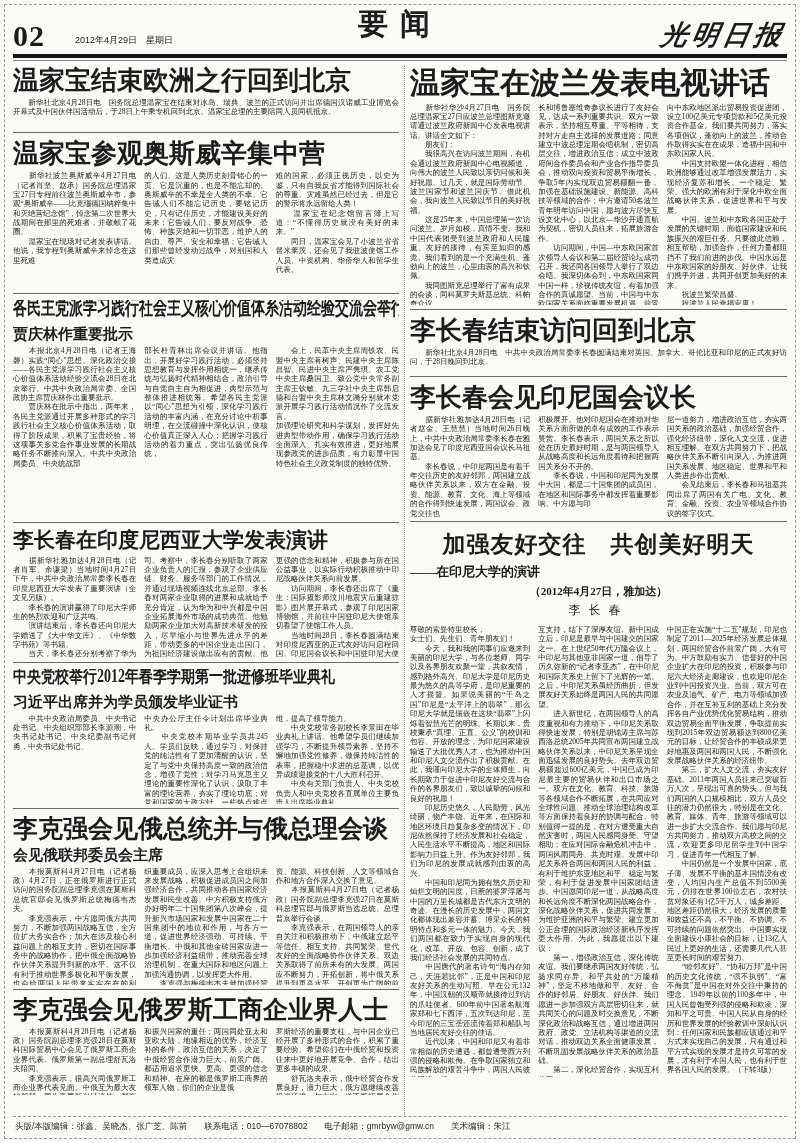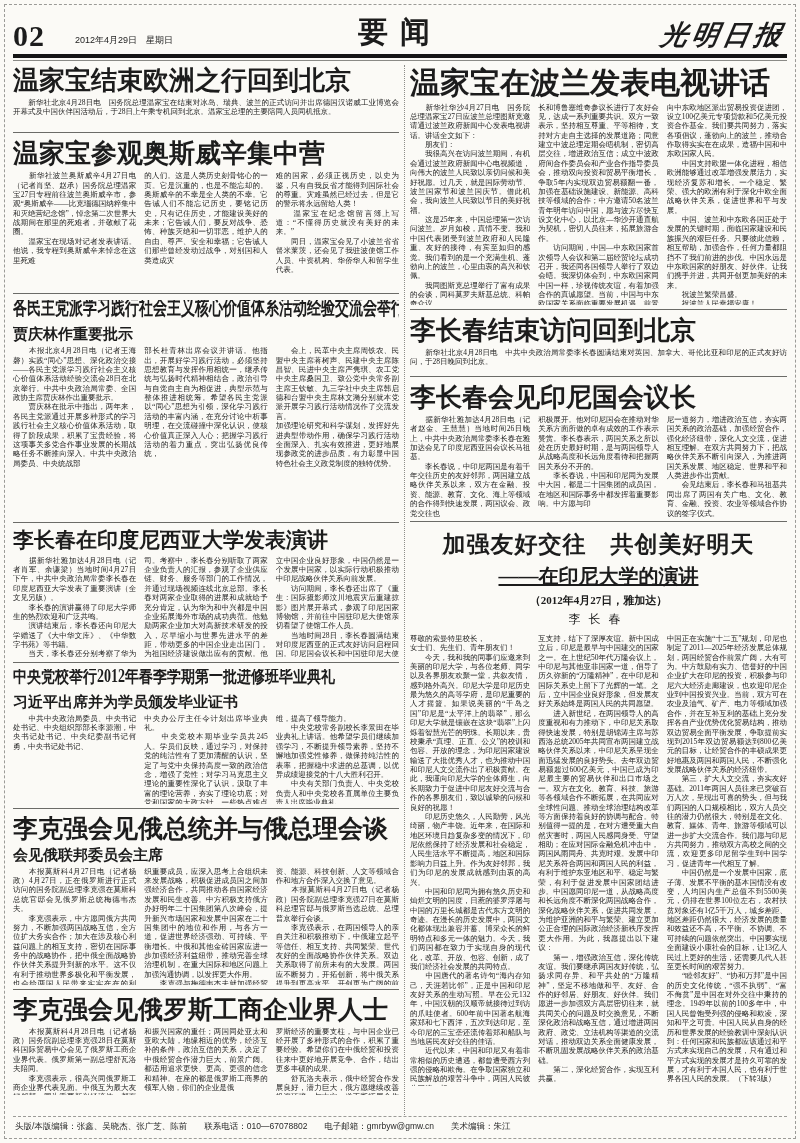--- a/index.html
+++ b/index.html
@@ -4,21 +4,21 @@
 <style>
   html,body{margin:0;padding:0;background:#d8d8d4;}
   .page{width:800px;height:1143px;background:#fbfaf6;box-sizing:border-box;position:relative;
         font-family:"Liberation Serif","DejaVu Serif",serif;color:#1c1c1c;}
   .inner{position:absolute;top:4px;left:4px;right:4px;bottom:4px;border:1px dashed #9b9b97;
          padding:4px 8px;display:flex;flex-direction:column;box-sizing:border-box;overflow:hidden;}
   
   header{position:relative;height:42px;flex:0 0 auto;}
   .pageno{font-size:30px;font-weight:bold;letter-spacing:1px;position:absolute;left:0;bottom:0;line-height:1;}
   .hdate{position:absolute;left:62px;bottom:4px;font-size:9px;color:#222;font-family:"Liberation Sans",sans-serif;}
-  .section{position:absolute;left:50%;transform:translateX(-50%);bottom:4px;font-size:30px;font-weight:900;letter-spacing:12px;line-height:1;}
+  .section{position:absolute;left:50%;transform:translateX(-50%);bottom:12px;font-size:30px;font-weight:900;letter-spacing:12px;line-height:1;}
   .masthead{position:absolute;right:2px;bottom:2px;font-size:27px;font-weight:bold;font-style:italic;
             transform:skewX(-10deg);letter-spacing:4px;line-height:1;}
   .rule-thick{height:4px;background:#151515;margin-top:3px;flex:0 0 auto;}
   .rule-thin{height:1px;background:#8a8a86;margin-top:2px;margin-bottom:4px;flex:0 0 auto;}
   
   main{flex:1 1 auto;display:flex;overflow:hidden;}
   .col{overflow:hidden;}
   .col-left{width:386px;flex:0 0 auto;}
   .vdiv{flex:0 0 auto;width:0;border-left:1px dotted #8d8d89;margin:0 5px;}
   .col-right{flex:1 1 auto;}
@@ -26,21 +26,21 @@
   .hl{margin:1px 0 3px;font-weight:900;line-height:1.12;letter-spacing:0;white-space:nowrap;overflow:hidden;}
   .hl .stretch{display:inline-block;transform-origin:center;}
   .sub{margin:0 0 3px;font-weight:bold;font-size:15px;line-height:1.2;}
   .body{font-size:7.5px;line-height:1.25;overflow:hidden;}
   .body p{margin:0;text-align:justify;}
   .cols{display:flex;gap:8px;overflow:hidden;}
   .bcol{flex:1 1 0;overflow:hidden;}
   .rule{border:0;border-top:1px solid #6b6b67;margin:4px 0 5px;}
   
   .sp-title{text-align:center;font-size:23px;font-weight:900;margin:2px 0 3px;letter-spacing:1px;}
-  .sp-sub{text-align:center;font-size:20px;font-weight:bold;margin:0 0 3px;text-decoration:underline;}
+  .sp-sub{text-align:left;font-size:13px;font-weight:bold;margin:0 0 3px;}
   .sp-date{text-align:center;font-size:11px;font-weight:bold;margin:0 0 3px;}
   .sp-author{text-align:center;font-size:12px;letter-spacing:8px;margin:0 0 6px;}
   
   footer{flex:0 0 auto;border-top:1px dashed #9b9b97;margin-top:1px;padding:4px 2px 1px;}
   .footer-line{font-size:8.5px;color:#2a2a2a;font-family:"Liberation Sans",sans-serif;}
 </style>
 </head>
 <body>
 
 <div class="page">
@@ -111,21 +111,21 @@
             <div class="bcol body">
                 <p>　　据新华社雅加达4月28日电（记者肖军、余谦梁）当地时间4月27日下午，中共中央政治局常委李长春在印度尼西亚大学发表了重要演讲（全文见另版）。</p>
                 <p>　　李长春的演讲赢得了印尼大学师生的热烈欢迎和广泛共鸣。</p>
                 <p>　　演讲结束后，李长春还向印尼大学赠送了《大中华文库》、《中华数字书苑》等书籍。</p>
                 <p>　　当天，李长春还分别考察了华为公司印尼分公司和中兴通讯公司印尼分公</p>
               </div>
             <div class="bcol body">
                 <p>司。考察中，李长春分别听取了两家企业负责人的汇报，参观了企业供应链、财务、服务等部门的工作情况，并通过现场视频连线北京总部。李长春对两家企业取得的进展和成就给予充分肯定，认为华为和中兴都是中国企业拓展海外市场的成功典范。他勉励两家企业加大对高新技术研发的投入，尽早缩小与世界先进水平的差距，带动更多的中国企业走出国门，为祖国经济建设做出应有的贡献。他还希望两家企业树</p>
               </div>
             <div class="bcol body">
-                <p>立中国企业良好形象，中国仍然是一个发展中国家，以实际行动积极推动中印尼战略伙伴关系向前发展。</p>
+                <p>更强的信念和精神，积极参与所在国公益事业，以实际行动积极推动中印尼战略伙伴关系向前发展。</p>
                 <p>　　访问期间，李长春还出席了《重生：国际摄影师汶川地震灾后重建掠影》图片展开幕式，参观了印尼国家博物馆，并前往中国驻印尼大使馆亲切看望了使馆工作人员。</p>
                 <p>　　当地时间28日，李长春圆满结束对印度尼西亚的正式友好访问启程回国。印尼国会议长和中国驻印尼大使刘建超等到机场送行。</p>
               </div>
           </div>
         </article>
         <hr class="rule">
 
         <article>
           <h1 class="hl" style="font-size:14px;height:21px"><span class="stretch" style="transform:scaleY(1.3)">中央党校举行2012年春季学期第一批进修班毕业典礼</span></h1>
           <p class="sub">习近平出席并为学员颁发毕业证书</p>
@@ -251,21 +251,21 @@
             <div class="bcol body">
                 <p>尊敬的索曼特里校长，</p>
                 <p>女士们、先生们、青年朋友们！</p>
                 <p>　　今天，我和我的同事们应邀来到美丽的印尼大学，与各位老师、同学以及各界朋友欢聚一堂，共叙友情，感到格外高兴。印尼大学是印尼历史最为悠久的高等学府，是印尼重要的人才摇篮。如果说美丽的“千岛之国”印尼是“太平洋上的翡翠”，那么印尼大学就是镶嵌在这块“翡翠”上闪烁着智慧光芒的明珠。长期以来，贵校秉承“真理、正直、公义”的校训和包容、开放的理念，为印尼国家建设输送了大批优秀人才，也为推动中国和印尼人文交流作出了积极贡献。在此，我谨向印尼大学的全体师生，向长期致力于促进中印尼友好交流与合作的各界朋友们，致以诚挚的问候和良好的祝愿！</p>
                 <p>　　印尼历史悠久，人民勤劳，风光绮丽，物产丰饶。近年来，在国际和地区环境日趋复杂多变的情况下，印尼依然保持了经济发展和社会稳定，人民生活水平不断提高，地区和国际影响力日益上升。作为友好邻邦，我们为印尼的发展成就感到由衷的高兴。</p>
                 <p>　　中国和印尼同为拥有悠久历史和灿烂文明的国度，日惹的婆罗浮屠与中国的万里长城都是古代东方文明的奇迹。在漫长的历史发展中，两国文化都体现出兼容并蓄、博采众长的鲜明特点和多元一体的魅力。今天，我们两国都在致力于实现自身的现代化，改革、开放、包容、创新，成了我们经济社会发展的共同特点。</p>
                 <p>　　中国唐代的著名诗句“海内存知己，天涯若比邻”，正是中国和印尼友好关系的生动写照。早在公元132年，中国汉朝的汉顺帝就接待过到访的爪哇使者。600年前中国著名航海家郑和七下西洋，五次到达印尼，至今印尼的三宝垄还流传着郑和船队与当地居民友好交往的佳话。</p>
                 <p>　　近代以来，中国和印尼又有着非常相似的历史遭遇，都曾遭受西方列强的侵略和欺侮。在争取国家独立和民族解放的艰苦斗争中，两国人民彼此同情、相</p>
               </div>
             <div class="bcol body">
-                <p>互支持，结下了深厚友谊。新中国成立后，印尼是最早与中国建交的国家之一。在上世纪50年代万隆会议上，中印尼与其他亚非国家一道，倡导了历久弥新的“万隆精神”，在中印尼和国际关系史上留下了光辉的一笔。之后，立中国企业良好形象，但发展友好关系始终是两国人民的共同愿望。</p>
+                <p>互支持，结下了深厚友谊。新中国成立后，印尼是最早与中国建交的国家之一。在上世纪50年代万隆会议上，中印尼与其他亚非国家一道，倡导了历久弥新的“记者李亚杰”，在中印尼和国际关系史上留下了光辉的一笔。之后，中印尼关系虽经历曲折，但发展友好关系始终是两国人民的共同愿望。</p>
                 <p>　　进入新世纪，在两国领导人的高度重视和有力推动下，中印尼关系取得快速发展，特别是胡锦涛主席与苏西洛总统2005年共同宣布两国建立战略伙伴关系以来，中印尼关系呈现全面迅猛发展的良好势头。去年双边贸易额超过600亿美元，中国已成为印尼最主要的贸易伙伴和出口市场之一。双方在文化、教育、科技、旅游等各领域合作不断拓展，在共同应对全球性问题、推动全球治理结构改革等方面保持着良好的协调与配合。特别值得一提的是，在对方遭受重大自然灾害时，两国人民感同身受、守望相助；在应对国际金融危机冲击中，两国风雨同舟、共克时艰。发展中印尼关系符合两国和两国人民的利益，有利于维护东亚地区和平、稳定与繁荣，有利于促进发展中国家团结进步。中国愿同印尼一道，从战略高度和长远角度不断深化两国战略合作，深化战略伙伴关系，促进共同发展，为维护亚洲的和平与繁荣、建立更加公正合理的国际政治经济新秩序发挥更大作用。为此，我愿提出以下建议：</p>
                 <p>　　第一，增强政治互信，深化传统友谊。我们要继承两国友好传统，弘扬求同存异、和平共处的“万隆精神”，坚定不移地做和平、友好、合作的好邻居、好朋友、好伙伴。我们愿进一步加强双方高层密切往来，就共同关心的问题及时交换意见，不断深化政治和战略互信，通过增进两国政府、政党、立法机构等渠道的交流对话，推动双边关系全面健康发展，不断巩固发展战略伙伴关系的政治基础。</p>
                 <p>　　第二，深化经贸合作，实现互利共赢。</p>
               </div>
             <div class="bcol body">
                 <p>中国正在实施“十二五”规划，印尼也制定了2011—2025年经济发展总体规划，两国经贸合作前景广阔，大有可为。中方鼓励有实力、信誉好的中国企业扩大在印尼的投资，积极参与印尼六大经济走廊建设，也欢迎印尼企业到中国投资兴业。当前，双方可在农业及油气、矿产、电力等领域加强合作，并在互补互利的基础上充分发挥各自产业优势优化贸易结构，推动双边贸易全面平衡发展，争取提前实现到2015年双边贸易额达到800亿美元的目标，让经贸合作的丰硕成果更好地惠及两国和两国人民，不断强化发展战略伙伴关系的经济纽带。</p>
                 <p>　　第三，扩大人文交流，夯实友好基础。2011年两国人员往来已突破百万人次，呈现出可喜的势头，但与我们两国的人口规模相比，双方人员交往的潜力仍然很大，特别是在文化、教育、媒体、青年、旅游等领域可以进一步扩大交流合作。我们愿与印尼方共同努力，推动双方高校之间的交流，欢迎更多印尼留学生到中国学习，促进青年一代相互了解。</p>
                 <p>　　中国仍然是一个发展中国家，底子薄、发展不平衡的基本国情没有改变，人均国内生产总值不到5500美元，仍排在世界100位左右，农村扶贫对象还有1亿5千万人，城乡差距、地区差距仍然很大，经济发展的质量和效益还不高，不平衡、不协调、不可持续的问题依然突出。中国要实现全面建设小康社会的目标，让13亿人民过上更好的生活，还需要几代人甚至更长时间的艰苦努力。</p>
                 <p>　　“睦邻友好”、“协和万邦”是中国的历史文化传统，“强不执弱”、“富不侮贫”是中国在对外交往中秉持的理念。1949年以前的100多年中，中国人民曾饱受列强的侵略和欺凌，深知和平之可贵。中国人民从自身的经历和世界发展的经验教训中深刻认识到：任何国家和民族都应该通过和平方式来实现自己的发展，只有通过和平方式实现的发展才是持久可靠的发展，才有利于本国人民，也有利于世界各国人民的发展。（下转3版）</p>
               </div>

